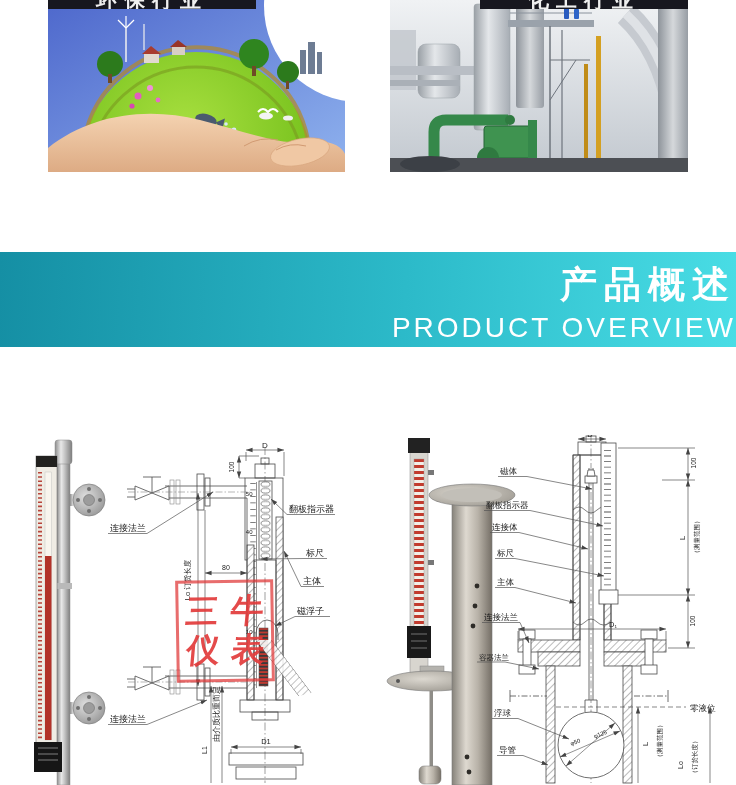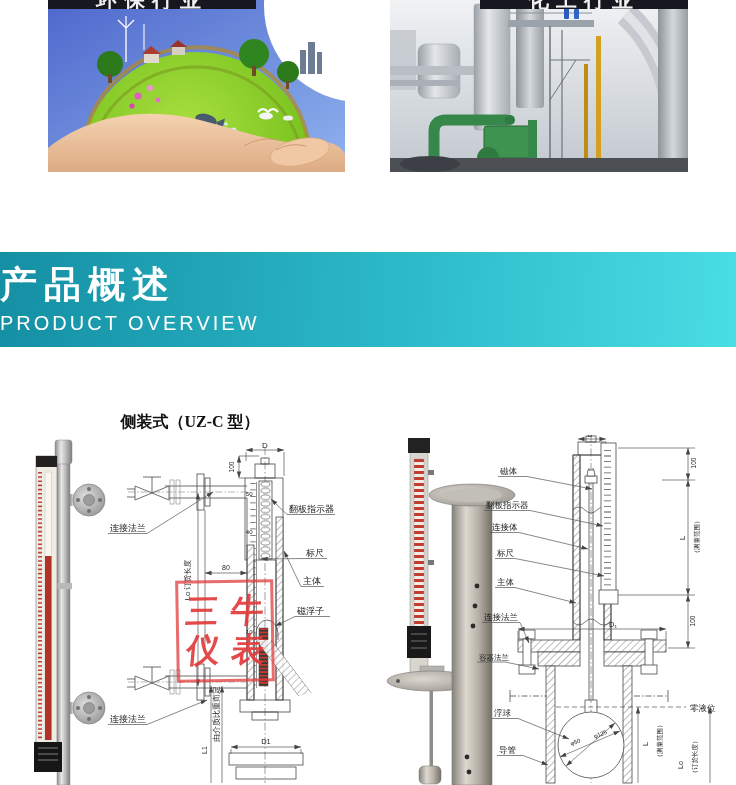--- a/index.html
+++ b/index.html
@@ -2,24 +2,24 @@
 <html><head>
 <meta charset="utf-8">
 <style>
   html,body{margin:0;padding:0;background:#fff;}
   .page{position:relative;width:736px;height:785px;background:#ffffff;overflow:hidden;
         font-family:"Liberation Sans",sans-serif;}
   .photo{position:absolute;top:0;height:172px;overflow:hidden;}
   .strip{position:absolute;top:0;height:9px;overflow:hidden;background:#17171f;text-align:center;}
   .strip span{display:block;margin-top:-14px;font-size:21px;font-weight:bold;color:#f0f0f0;
               letter-spacing:7px;}
-  .overview-banner{position:absolute;left:0;top:252px;width:736px;height:95px;text-align:left;
+  .overview-banner{position:absolute;left:0;top:252px;width:736px;height:95px;text-align:right;
         background:linear-gradient(93deg,#158fa4 0%,#2cbac9 55%,#49dde5 100%);color:#fff;}
   .overview-banner .cn{margin-top:8px;font-size:37px;font-weight:bold;letter-spacing:7px;}
-  .overview-banner .en{margin-top:2px;font-size:20px;letter-spacing:3px;}
+  .overview-banner .en{margin-top:2px;font-size:28px;letter-spacing:3px;}
   .dia-title{position:absolute;top:412px;text-align:center;font-family:"Liberation Serif",serif;
         font-weight:bold;font-size:16px;color:#101010;}
   .dia{position:absolute;top:435px;}
   svg text{font-family:"Liberation Sans",sans-serif;}
   .watermark{position:absolute;left:176px;top:580px;width:92px;height:96px;
         border:3px solid rgba(224,56,56,.8);color:#e23b3b;z-index:5;opacity:.92;
         display:flex;flex-direction:column;justify-content:center;align-items:center;
         font-family:"Liberation Serif",serif;font-weight:bold;pointer-events:none;
         transform:rotate(-1deg);}
   .watermark .row{font-size:33px;line-height:39px;letter-spacing:12px;margin-right:-12px;
@@ -162,21 +162,20 @@
     <div class="strip" style="left:90px;width:208px;">
       <span>化工行业</span>
     </div>
   </div>
 
   <div class="overview-banner">
     <div class="cn">产品概述</div>
     <div class="en">PRODUCT OVERVIEW</div>
   </div>
 
-  <div class="dia-title" style="left:20px;width:340px;">侧装式（UZ-C 型）</div>
 
   <svg class="dia" style="left:20px;" width="340" height="350" viewBox="20 435 340 350">
     <defs>
       <linearGradient id="aSilver" x1="0" y1="0" x2="1" y2="0">
         <stop offset="0" stop-color="#8d8d8d"></stop>
           <stop offset="0.35" stop-color="#e8e8e8"></stop>
         <stop offset="0.6" stop-color="#c2c2c2"></stop>
           <stop offset="1" stop-color="#7e7e7e"></stop>
       </linearGradient>
       <radialGradient id="aFlange" cx="0.4" cy="0.4" r="0.8">

